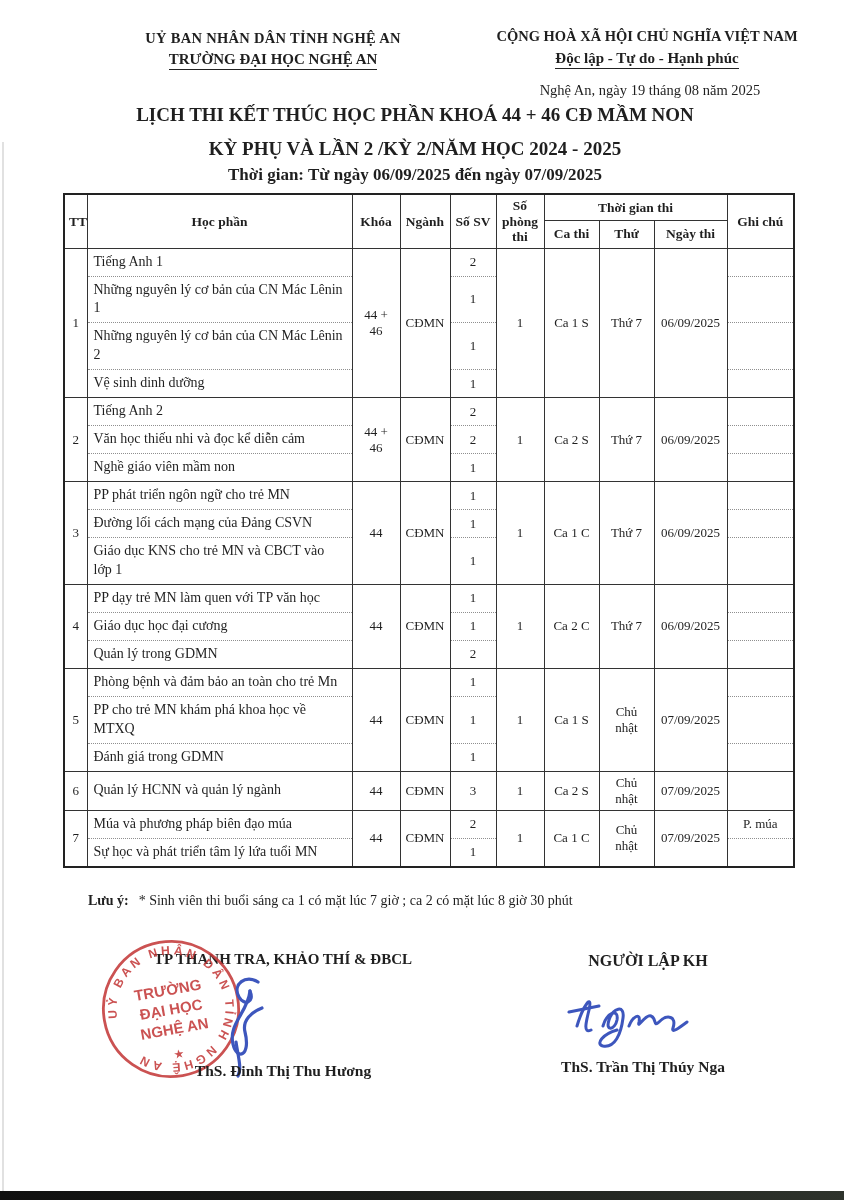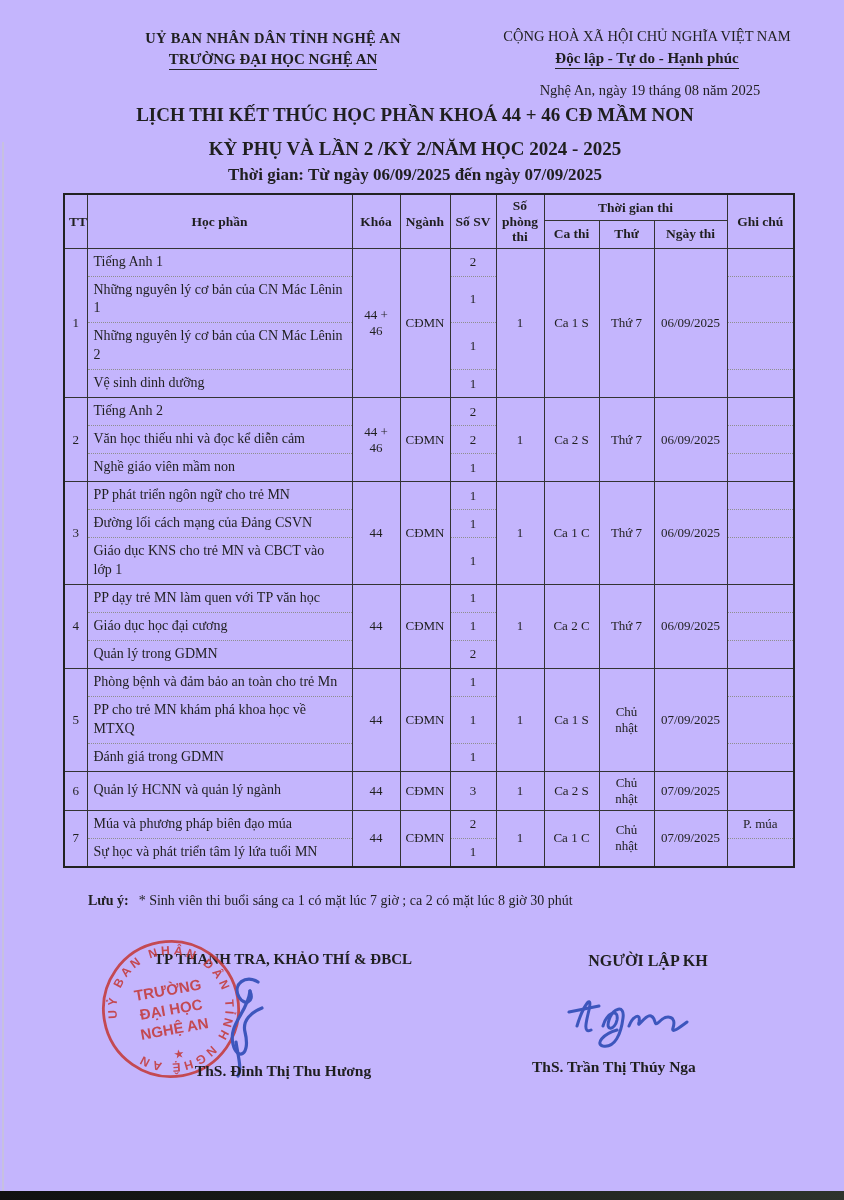--- a/index.html
+++ b/index.html
@@ -1,28 +1,28 @@
 <!DOCTYPE html>
 <html><head>
 <meta charset="utf-8">
 <style>
   * { margin: 0; padding: 0; box-sizing: border-box; }
   body { background: #e8e8e8; font-family: "Liberation Serif", serif; }
   .page {
     position: relative; width: 844px; height: 1200px;
-    background: #c4b5fd; color: #1f1f1f; overflow: hidden;
+    background: #ffffff; color: #1f1f1f; overflow: hidden;
     margin: 0 auto;
   }
   
   .org-left { position: absolute; top: 30px; left: 88px; width: 370px; text-align: center; }
   .org-left .l1 { font-size: 14.5px; font-weight: 600; letter-spacing: .3px; }
   .org-left .l2 { font-size: 15px; font-weight: bold; margin-top: 4px; }
   .org-left .l2 span { border-bottom: 1.4px solid #222; padding-bottom: 2px; }
   .org-right { position: absolute; top: 28px; left: 462px; width: 370px; text-align: center; }
-  .org-right .l1 { font-size: 14.5px; font-weight: normal; }
+  .org-right .l1 { font-size: 14.5px; font-weight: bold; }
   .org-right .l2 { font-size: 15px; font-weight: bold; margin-top: 5px; }
   .org-right .l2 span { border-bottom: 1.4px solid #222; padding-bottom: 2px; }
   .date-line { position: absolute; top: 82px; left: 470px; width: 360px; text-align: center; font-size: 14.5px; }
   .title-block { position: absolute; top: 104px; left: 20px; width: 790px; text-align: center; font-weight: bold; }
   .title-block .t1 { font-size: 19px; }
   .title-block .t2 { font-size: 19px; margin-top: 12px; }
   .title-block .t3 { font-size: 17px; margin-top: 5px; }
   
   .exam-table-wrap { position: absolute; top: 193px; left: 63px; width: 730px; }
   table.exam { border-collapse: collapse; table-layout: fixed; width: 730px;
@@ -43,21 +43,21 @@
   
   .notes { position: absolute; top: 893px; left: 88px; width: 700px; font-size: 14px; }
   .notes .n1 b { font-weight: bold; margin-right: 10px; }
   .notes .n2 { margin-top: 9px; padding-left: 62px; }
   
   .sig-left { position: absolute; top: 948px; left: 108px; width: 350px; text-align: center; font-weight: bold; }
   .sig-left .s1 { font-size: 15px; }
   .sig-left .s2 { font-size: 15px; margin-top: 3px; }
   .sig-right { position: absolute; top: 952px; left: 528px; width: 240px; text-align: center; font-weight: bold; font-size: 16px; }
   .name-left { position: absolute; top: 1062px; left: 118px; width: 330px; text-align: center; font-weight: bold; font-size: 15.5px; }
-  .name-right { position: absolute; top: 1058px; left: 532px; width: 280px; text-align: left; font-weight: bold; font-size: 15.5px; }
+  .name-right { position: absolute; top: 1058px; left: 503px; width: 280px; text-align: center; font-weight: bold; font-size: 15.5px; }
   
   .stamp { position: absolute; top: 933px; left: 90px; width: 162px; height: 152px;
     transform: rotate(-10deg); opacity: .88; pointer-events: none; }
   .sig-scribble-left { position: absolute; top: 972px; left: 192px; width: 110px; height: 110px; pointer-events: none; }
   .sig-scribble-right { position: absolute; top: 978px; left: 555px; width: 160px; height: 75px; pointer-events: none; }
   
   .scan-edge-bottom { position: absolute; left: 0; right: 0; bottom: 0; height: 9px;
     background: linear-gradient(90deg, #101010 0%, #1b1d1a 45%, #2e332c 100%); }
   .scan-edge-left { position: absolute; left: 2px; top: 142px; bottom: 9px; width: 2px;
     background: #c9c9c9; opacity: .55; }

